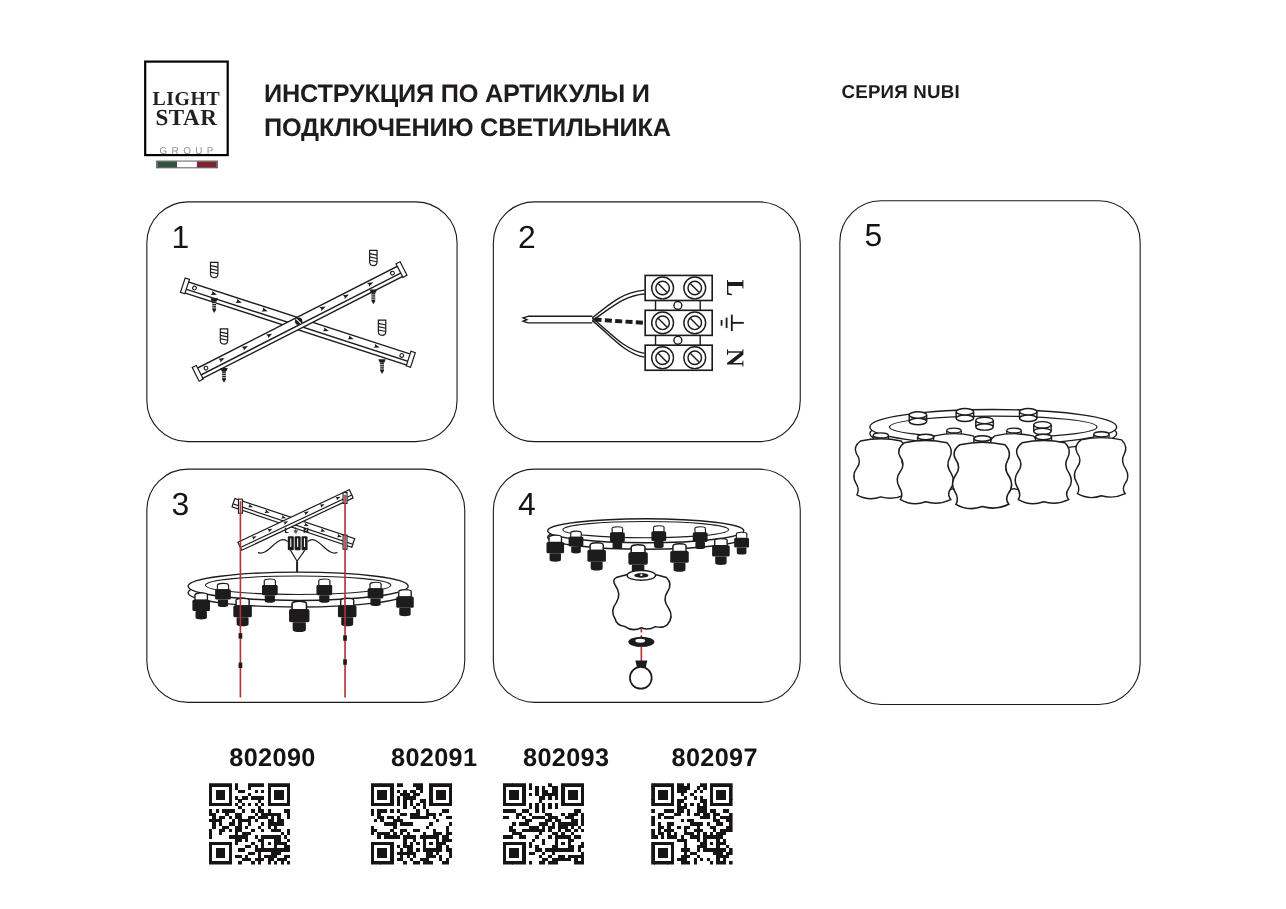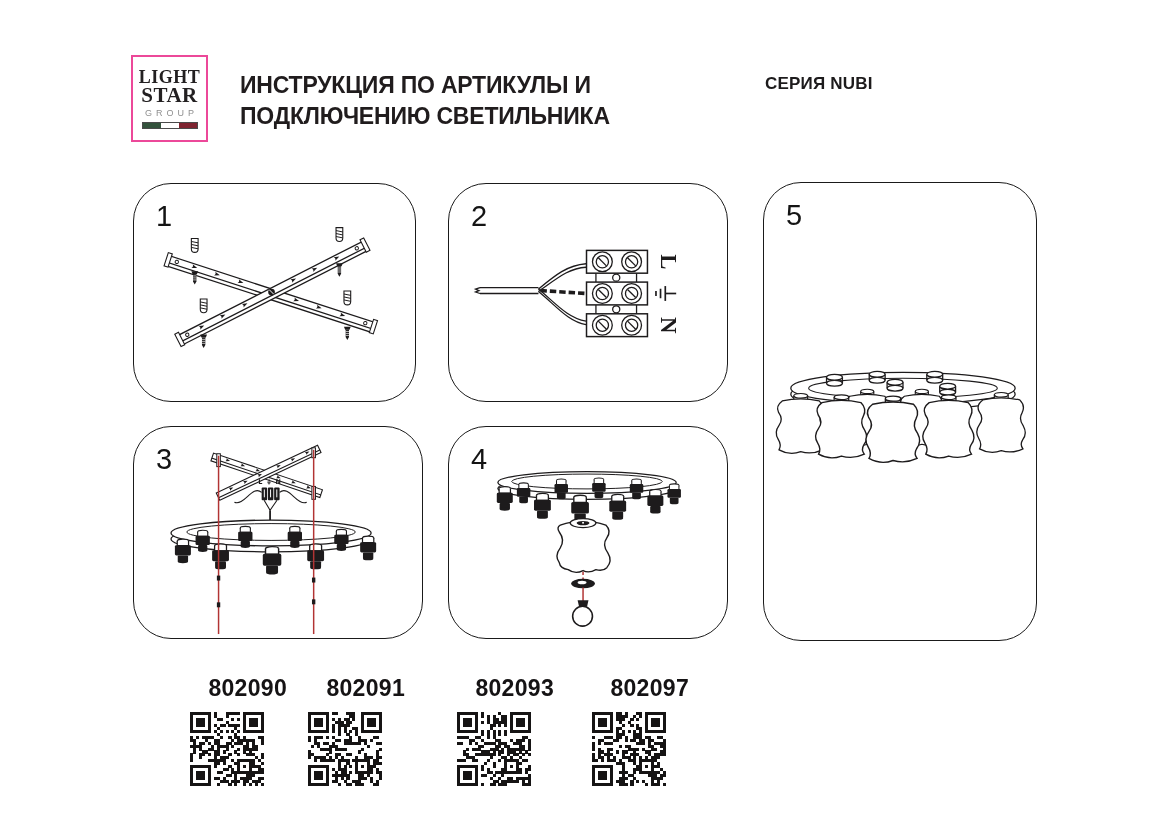--- a/index.html
+++ b/index.html
@@ -1,25 +1,25 @@
 <!DOCTYPE html>
 <html><head>
 <meta charset="utf-8">
 <style>
   html,body{margin:0;padding:0;background:#fff;}
   .sheet{position:relative;width:1169px;height:826px;background:#ffffff;overflow:hidden;
          font-family:"Liberation Sans",sans-serif;color:#1d1b1c;}
   
-  .logo{position:absolute;left:131px;top:55px;width:77px;height:87px;border:2px solid #ec4899;
-        box-sizing:border-box;text-align:center;padding-top:12px;background:#fff;}
+  .logo{position:absolute;left:131px;top:55px;width:77px;height:87px;border:2px solid #000000;
+        box-sizing:border-box;text-align:center;padding-top:24px;background:#fff;}
   .logo .l1{font-family:"Liberation Serif",serif;font-weight:700;font-size:18px;line-height:17px;
             letter-spacing:.5px;color:#232021;}
   .logo .l2{font-family:"Liberation Serif",serif;font-weight:700;font-size:21px;line-height:19px;
             letter-spacing:.5px;color:#232021;}
-  .logo .l3{font-size:9px;letter-spacing:4px;color:#8f8f8f;margin-top:3px;text-indent:4px;}
+  .logo .l3{font-size:9px;letter-spacing:4px;color:#8f8f8f;margin-top:15px;text-indent:4px;}
   .flag{width:54px;height:5px;margin:4px auto 0;border:1px solid #4a4a4a;display:flex;}
   .flag span{flex:1;}
   .title{position:absolute;left:240px;top:70px;font-size:23px;font-weight:700;line-height:31px;
          letter-spacing:-.2px;color:#201c1d;}
   .series-wrap{position:absolute;left:765px;top:74px;width:266px;text-align:left;}
   .series{font-size:17px;font-weight:700;letter-spacing:.2px;}
   .series-art{font-size:21.5px;font-weight:700;margin-top:8px;letter-spacing:.3px;}
   
   .panel{position:absolute;border:1.6px solid #1a1a1a;border-radius:38px;background:#fff;box-sizing:border-box;}
   .panel svg{position:absolute;left:0;top:0;width:100%;height:100%;}
@@ -595,21 +595,21 @@
           <rect x="17.76" y="71.04" width="3.02" height="3.02"></rect>
           <rect x="26.64" y="71.04" width="3.02" height="3.02"></rect>
           <rect x="38.48" y="71.04" width="3.02" height="3.02"></rect>
           <rect x="44.40" y="71.04" width="3.02" height="3.02"></rect>
           <rect x="53.28" y="71.04" width="3.02" height="3.02"></rect>
           <rect x="59.20" y="71.04" width="3.02" height="3.02"></rect>
           <rect x="65.12" y="71.04" width="3.02" height="3.02"></rect>
           <rect x="71.04" y="71.04" width="3.02" height="3.02"></rect>
         </svg></div>
   </div>
-  <div class="article-col" style="left:285px">
+  <div class="article-col" style="left:314px">
     <div class="article-num">802091</div>
     <div class="qr"><svg viewBox="0 0 74 74" width="74" height="74" shape-rendering="crispEdges" fill="#161414">
           <rect x="0.00" y="0.00" width="3.02" height="3.02"></rect>
           <rect x="2.96" y="0.00" width="3.02" height="3.02"></rect>
           <rect x="5.92" y="0.00" width="3.02" height="3.02"></rect>
           <rect x="8.88" y="0.00" width="3.02" height="3.02"></rect>
           <rect x="11.84" y="0.00" width="3.02" height="3.02"></rect>
           <rect x="14.80" y="0.00" width="3.02" height="3.02"></rect>
           <rect x="17.76" y="0.00" width="3.02" height="3.02"></rect>
           <rect x="23.68" y="0.00" width="3.02" height="3.02"></rect>

